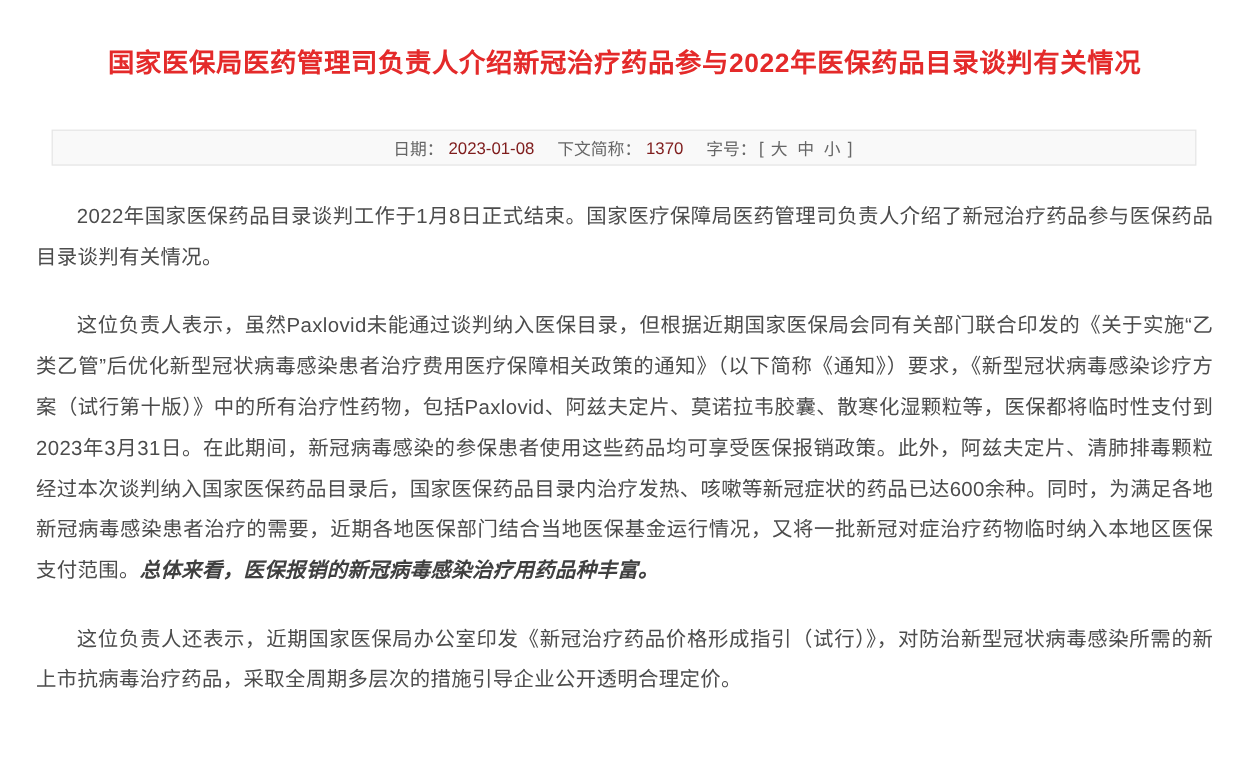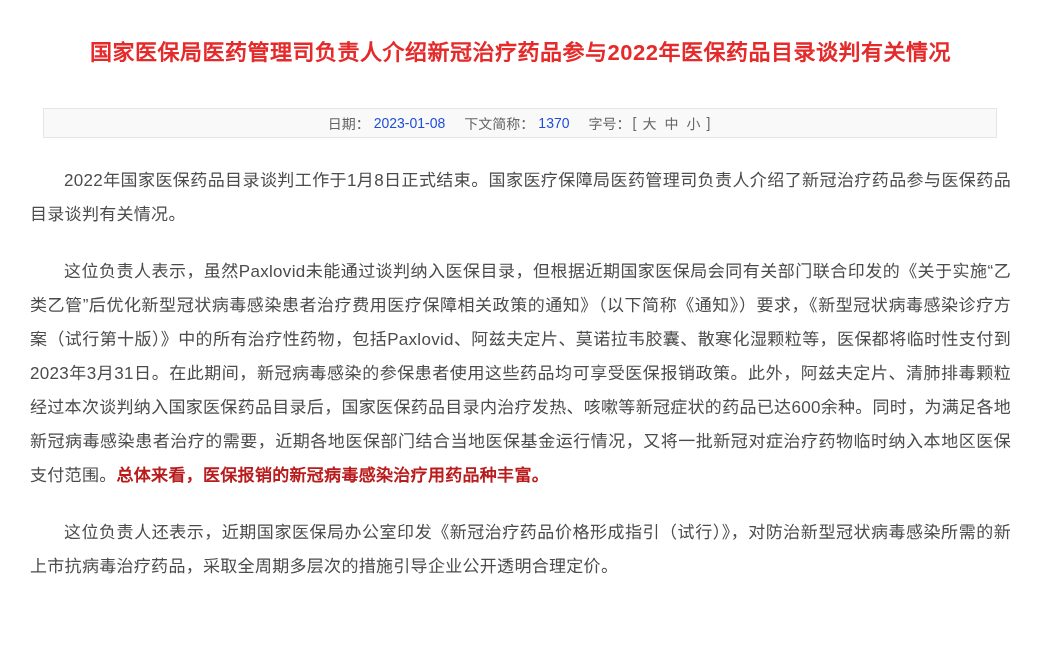--- a/index.html
+++ b/index.html
@@ -32,40 +32,40 @@
     display: flex;
     align-items: center;
     justify-content: center;
     gap: 19px;
     color: #666666;
     font-size: 14px;
     white-space: nowrap;
   }
   .meta-group { display: inline-flex; align-items: center; }
   .meta-label { color: #666666; }
-  .meta-value { color: #1d4ed8; margin-left: 4px; }
+  .meta-value { color: #7f1d1d; margin-left: 4px; }
   .fontsize-bracket { margin: 0 2px; }
   .fontsize-option {
     margin: 0 4px;
     cursor: pointer;
     color: #666666;
   }
   .article-body {
     margin: 26px 30px 40px 30px;
     color: #4c4c4c;
     font-size: 17px;
     line-height: 34px;
     text-align: justify;
     letter-spacing: 0.3px;
   }
   .article-body p {
     text-indent: 2em;
     margin: 0 0 23px 0;
   }
-  .seg-bold { font-weight: bold; color: #b91c1c; }
+  .seg-bold { font-weight: bold; color: #404040; font-style: italic; }
 </style>
 </head>
 <body>
 
 <div class="page">
 
   <h1 class="article-title">国家医保局医药管理司负责人介绍新冠治疗药品参与2022年医保药品目录谈判有关情况</h1>
 
   <div class="meta-bar">
 

